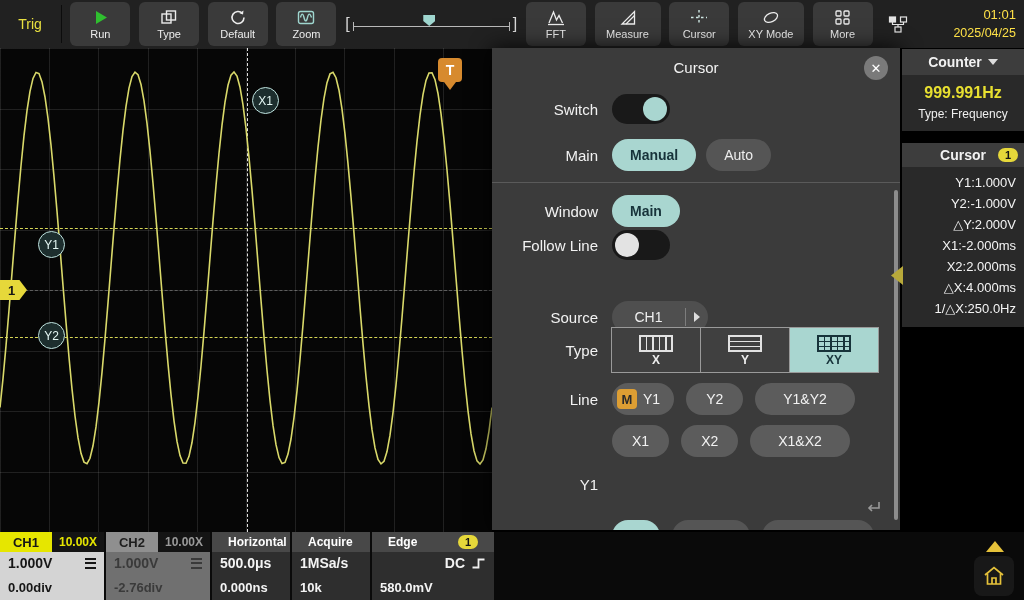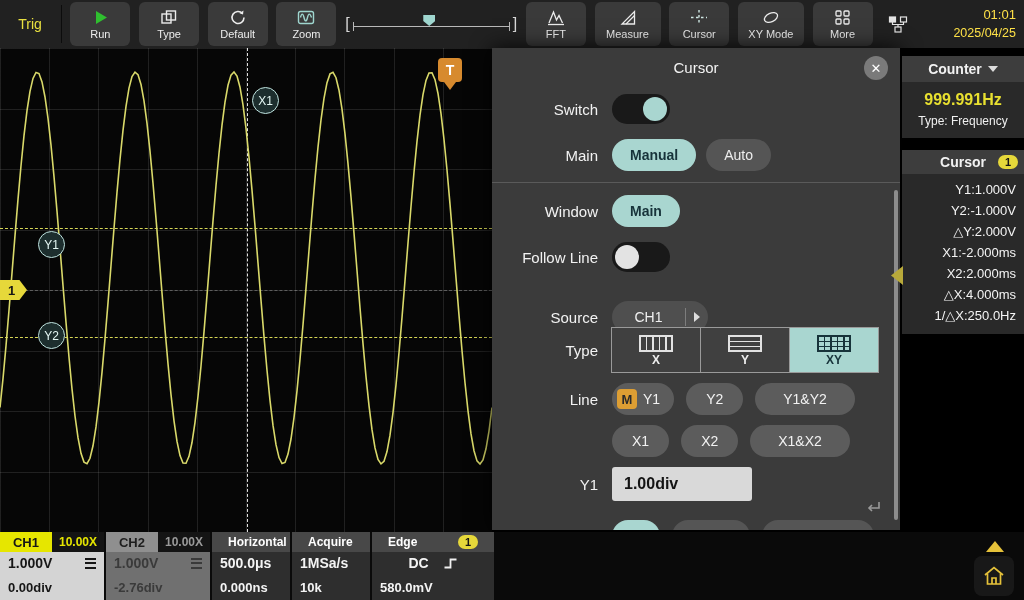--- a/index.html
+++ b/index.html
@@ -46,21 +46,21 @@
   .chmark{position:absolute;left:0;top:232px;width:27px;height:20px;background:#e6d83a;color:#161616;font-weight:bold;font-size:13px;display:flex;align-items:center;justify-content:center;padding-right:4px;clip-path:polygon(0 0,72% 0,100% 50%,72% 100%,0 100%)}
 
   
   .dialog{position:absolute;left:492px;top:48px;width:408px;height:482px;background:#3b3b3b;box-shadow:0 0 20px rgba(0,0,0,.85);overflow:hidden}
   .dtitle{position:absolute;top:11px;left:0;right:0;text-align:center;color:#f4f4f4;font-size:15px}
   .dclose{position:absolute;top:8px;right:12px;width:24px;height:24px;border-radius:50%;background:#7a7a7a;color:#fff;display:flex;align-items:center;justify-content:center;font-size:13px}
   .ddiv{position:absolute;top:134px;left:0;right:0;height:1px;background:#5a5a5a}
   .dscroll{position:absolute;right:2px;top:142px;width:4px;height:330px;background:#8d8d8d;border-radius:2px}
   .drow{position:absolute;left:14px;right:20px;height:34px;display:flex;align-items:center}
   .dlabel{width:92px;text-align:right;color:#f2f2f2;font-size:15px;margin-right:14px;flex-shrink:0}
-  .r-switch{top:44px}.r-mode{top:90px}.r-window{top:146px}.r-follow{top:192px}.r-source{top:252px}
+  .r-switch{top:44px}.r-mode{top:90px}.r-window{top:146px}.r-follow{top:180px}.r-source{top:252px}
   .r-type{top:279px;height:46px}.r-line1{top:335px;height:32px}.r-line2{top:377px;height:32px}
   .r-y1{top:419px}.r-clip{top:472px;height:32px}
   .toggle{width:58px;height:30px;border-radius:15px;background:#191919;position:relative}
   .knob{position:absolute;top:3px;width:24px;height:24px;border-radius:50%}
   .tg-on .knob{right:3px;background:#a9d6d0}
   .tg-off .knob{left:3px;background:#e3e3e3}
   .pill{height:32px;border-radius:16px;display:flex;align-items:center;justify-content:center;padding:10px 18px;font-size:14px;white-space:nowrap}
   .pill.sel{background:#a9d6d0;color:#17333a;font-weight:bold}
   .pill.uns{background:#555;color:#eee}
   .gap10{margin-right:10px}.gap12{margin-right:12px}
@@ -87,21 +87,21 @@
   .clip-pill{height:32px;border-radius:16px;background:#555}
   .cp-teal{width:48px;background:#a9d6d0}
   .cp-a{width:78px}.cp-b{width:112px}
   .returnic{position:absolute;right:16px;top:450px;width:20px;height:20px}
 
   
   .triglevel{position:absolute;left:891px;top:266px;width:12px;height:19px;background:#b8a93a;clip-path:polygon(100% 0,100% 100%,0 50%);z-index:40}
 
   
   .sidebar{position:absolute;left:902px;top:48px;width:122px;height:484px;background:#000}
-  .panel{background:#292929;margin-top:8px}
+  .panel{background:#292929;margin-top:1px}
   .phead{height:26px;background:#3d3d3d;display:flex;align-items:center;justify-content:center;gap:6px;color:#f2f2f2;font-size:14px;font-weight:bold;position:relative}
   .downtri{width:0;height:0;border-left:5px solid transparent;border-right:5px solid transparent;border-top:6px solid #ddd}
   .cval{color:#e8e030;font-size:16px;font-weight:bold;text-align:center;padding:9px 0 5px}
   .ctype{color:#f0f0f0;font-size:12px;text-align:center;padding-bottom:10px}
   .panel2{margin-top:12px}
   .phead2{height:24px}
   .numbadge{min-width:20px;height:14px;border-radius:7px;background:#e6d83a;color:#161616;font-size:11px;font-weight:bold;display:flex;align-items:center;justify-content:center;padding:0 4px}
   .phead .numbadge{position:absolute;right:6px;top:5px}
   .cvals{padding:5px 8px 8px}
   .cvrow{color:#f4f4f4;font-size:13px;line-height:21px;text-align:right}
@@ -347,21 +347,20 @@
 
     <div class="drow r-line2">
       <div class="dlabel"></div>
       <div class="linebtn gap12">X1</div>
       <div class="linebtn gap12">X2</div>
       <div class="linebtn wide">X1&amp;X2</div>
     </div>
 
     <div class="drow r-y1">
       <div class="dlabel">Y1</div>
-      <div class="yfield">1.00div</div>
     </div>
 
     <div class="drow r-clip">
       <div class="dlabel"></div>
       <div class="clip-pill cp-teal gap12"></div>
       <div class="clip-pill cp-a gap12"></div>
       <div class="clip-pill cp-b"></div>
     </div>
 
     <div class="returnic">
@@ -458,21 +457,21 @@
         <div class="bline2">10k</div>
       </div>
     </div>
 
     <div class="blk mblk edge">
       <div class="bhead">
         <span>Edge</span>
         <span class="numbadge">1</span>
       </div>
       <div class="blkbody">
-        <div class="bline" style="justify-content:center;gap:14px">
+        <div class="bline" style="justify-content:flex-end;gap:6px">
           <span>DC</span>
           <span>
             <svg width="15" height="13" fill="none" stroke="#f0f0f0" stroke-width="1.8">
                 <path d="M1.5 10.5 H7.5 V2.5 H13.5"></path>
               </svg>
           </span>
         </div>
         <div class="bline2">580.0mV</div>
       </div>
     </div>

